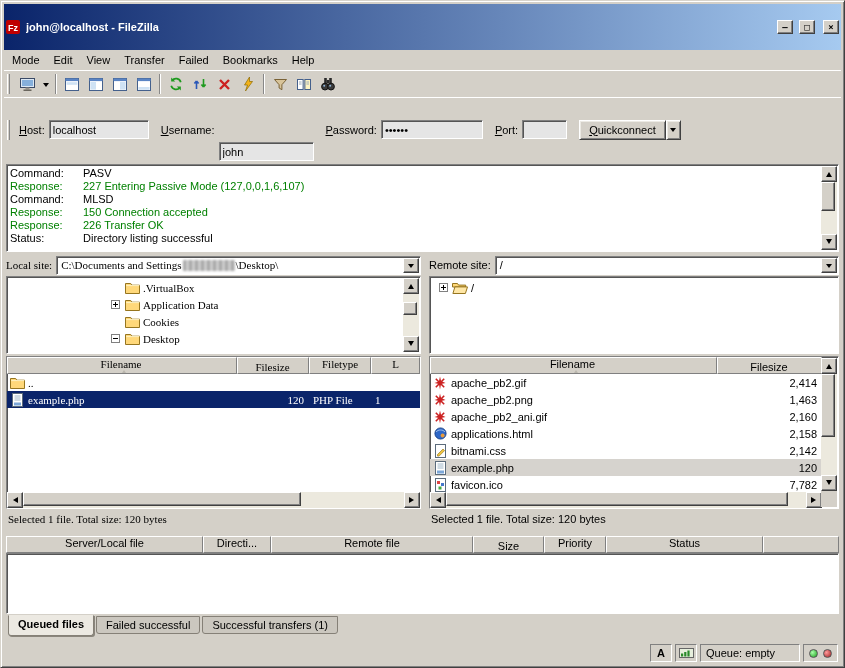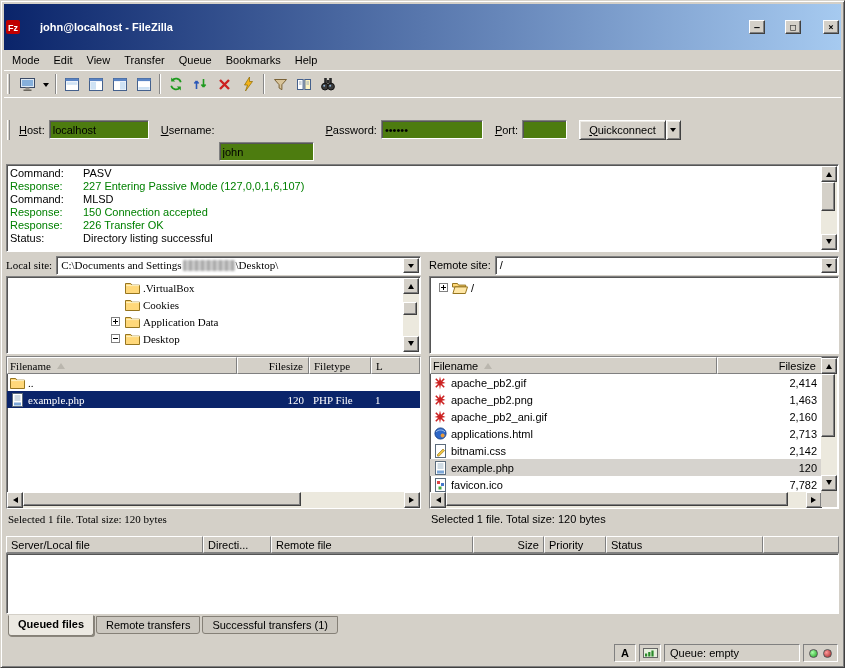--- a/index.html
+++ b/index.html
@@ -8,21 +8,21 @@
   }
   *{margin:0;padding:0;box-sizing:border-box;cursor:default;}
   html,body{width:845px;height:668px;overflow:hidden;}
   body{font-family:"Liberation Sans",sans-serif;font-size:11px;color:#000;background:#000;}
 
   .window{width:845px;height:668px;background:var(--chrome);padding:3px;display:flex;flex-direction:column;
     border:1px solid #404040;border-top-color:#d8d4cc;border-left-color:#d8d4cc;
     box-shadow:inset 1px 1px 0 #fff, inset -1px -1px 0 #808080;overflow:hidden;}
 
   
-  .titlebar{flex:0 0 18px;background:linear-gradient(90deg,var(--tb1),var(--tb2));display:flex;align-items:center;gap:20px;padding:16px 2px;}
+  .titlebar{flex:0 0 18px;background:linear-gradient(90deg,var(--tb1),var(--tb2));display:flex;align-items:center;gap:6px;padding:16px 2px;}
   .app-icon{width:14px;height:14px;display:inline-flex;}
   .title-text{flex:1;color:#fff;font-weight:bold;white-space:nowrap;overflow:hidden;}
   .win-btn{width:16px;height:14px;background:var(--chrome);border:1px solid #404040;border-top-color:#fff;border-left-color:#fff;
     box-shadow:inset -1px -1px 0 #808080;font-size:9px;line-height:12px;text-align:center;font-weight:bold;font-family:"DejaVu Sans Mono",monospace;}
   .win-btn.close{margin-left:2px;}
 
   
   .menubar{flex:0 0 20px;display:flex;align-items:center;padding:0 1px;}
   .menu-item{padding:3px 7px;}
   .toolbar{flex:0 0 27px;display:flex;align-items:center;padding:1px 3px;border-top:1px solid #fff;}
@@ -32,21 +32,21 @@
   .tsep{width:2px;height:20px;border-left:1px solid #888;border-right:1px solid #fff;margin:0 3px;}
   .dd-tri{width:0;height:0;border:3.5px solid transparent;border-top:4px solid #000;margin-top:4px;}
 
   
   .quickbar{flex:0 0 30px;display:flex;align-items:center;padding:0 3px;border-top:1px solid #fff;}
   .qlabel{margin:0 4px 0 12px;display:inline-block;white-space:nowrap;}
   .qlabel.first{margin-left:4px;}
   .ul1{display:inline-block;}
   .ul1::first-letter{text-decoration:underline;}
   input.field{height:19px;border:1px solid #808080;border-right-color:#fff;border-bottom-color:#fff;
-    box-shadow:inset 1px 1px 0 #555;background:#4d7c0f;padding:2px 3px;font:11px "Liberation Sans",sans-serif;}
+    box-shadow:inset 1px 1px 0 #555;background:#e5e5e5;padding:2px 3px;font:11px "Liberation Sans",sans-serif;}
   .qc-btn{height:20px;margin-left:12px;padding:2px 9px;background:var(--chrome);font:11px "Liberation Sans",sans-serif;
     border:1px solid #404040;border-top-color:#fff;border-left-color:#fff;box-shadow:inset 1px 1px 0 #eceae4, inset -1px -1px 0 #808080;}
   .qc-dd{width:15px;margin-left:0;padding:0;display:inline-flex;align-items:center;justify-content:center;}
 
   .sunken{border:1px solid #808080;border-right-color:#fff;border-bottom-color:#fff;box-shadow:inset 1px 1px 0 #555;}
 
   
   .log-panel{flex:0 0 88px;margin:3px 2px 2px;background:#fff;position:relative;overflow:hidden;padding:2px 17px 1px 1px;}
   .log-line{height:13px;line-height:13px;display:flex;white-space:nowrap;overflow:hidden;}
   .log-label{flex:0 0 75px;padding-left:2px;}
@@ -74,21 +74,21 @@
   .expander::before{content:"";position:absolute;left:1px;right:1px;top:3px;height:1px;background:#000;}
   .expander.plus::after{content:"";position:absolute;top:1px;bottom:1px;left:3px;width:1px;background:#000;}
   .exp-space{flex:0 0 13px;}
   .tree-label{margin-left:3px;}
 
   
   .file-panel{flex:1;margin:0 2px;background:#fff;position:relative;display:flex;flex-direction:column;min-height:0;}
   .lv-header{flex:0 0 17px;display:flex;background:var(--chrome);}
   .file-panel.remote .lv-header{margin-right:16px;}
   .lv-col{height:17px;display:flex;align-items:center;padding:0 4px;background:var(--chrome);white-space:nowrap;overflow:hidden;
-    border:1px solid #808080;border-top-color:#fff;border-left-color:#fff;}
+    border:1px solid #808080;border-top-color:#fff;border-left-color:#fff;flex-direction:column;}
   .lv-body{flex:1;overflow:hidden;}
   .file-panel.remote .lv-body{margin-right:16px;}
   .lv-row{height:17px;display:flex;align-items:center;white-space:nowrap;}
   .lv-row.sel{background:var(--sel);color:#fff;}
   .lv-row.seli{background:var(--seli);}
   .cell{overflow:hidden;display:flex;align-items:center;height:17px;}
   .c0{flex:0 0 230px;padding-left:2px;}
   .c1{flex:0 0 72px;justify-content:flex-end;padding-right:5px;}
   .c2{flex:0 0 62px;padding-left:4px;}
   .c3{flex:1;padding-left:4px;}
@@ -128,21 +128,21 @@
   .queue-body{flex:0 0 61px;margin:0 2px;background:#fff;}
 
   
   .tabs-row{flex:0 0 26px;display:flex;align-items:flex-start;padding:2px 0 0 4px;gap:2px;}
   .tab{height:18px;padding:2px 9px 0;background:#cbc7bf;border:1px solid #858077;border-radius:0 0 3px 3px;white-space:nowrap;}
   .tab.active{height:21px;font-weight:bold;background:#ece9e2;border-top-color:#ece9e2;margin-top:-1px;box-shadow:1px 1px 0 #8a857c;}
 
   
   .statusbar{flex:0 0 24px;display:flex;align-items:center;justify-content:flex-end;gap:3px;padding:3px 3px 1px;}
   .sb-cell{height:18px;border:1px solid #808080;border-right-color:#fff;border-bottom-color:#fff;display:flex;align-items:center;padding:0 5px;gap:5px;background:var(--chrome);}
-  .sb-queue{width:136px;}
+  .sb-queue{width:100px;}
   .sb-ind{width:22px;justify-content:center;padding:0 2px;}
   .led{width:9px;height:9px;border-radius:50%;border:1px solid #555;}
   .led.green{background:radial-gradient(circle at 35% 35%, #aaffaa, #18a018);}
   .led.red{background:radial-gradient(circle at 35% 35%, #ff9a9a, #a02020);}
   .type-a{font-weight:bold;font-size:11px;}
 </style>
 </head>
 <body>
 
 <div class="window">
@@ -158,21 +158,21 @@
     <span class="win-btn">–</span>
     <span class="win-btn">□</span>
     <span class="win-btn close">×</span>
   </div>
 
   <div class="menubar" id="menubar">
       <span class="menu-item">Mode</span>
       <span class="menu-item">Edit</span>
       <span class="menu-item">View</span>
       <span class="menu-item">Transfer</span>
-      <span class="menu-item">Queue</span>
+      <span class="menu-item">Failed</span>
       <span class="menu-item">Bookmarks</span>
       <span class="menu-item">Help</span>
     </div>
 
   <div class="toolbar" id="toolbar">
     <span class="grip"></span>
   <span class="tbtn">
         <svg width="17" height="16" viewBox="0 0 17 16">
           <rect x="1.5" y="2.5" width="14" height="9" fill="#dce8f4" stroke="#3a4a66"></rect>
           <rect x="3" y="4" width="11" height="6" fill="#86b0dc"></rect>
@@ -337,38 +337,38 @@
               <span class="exp-space"></span>
               <span class="ficon">
                 <svg width="15" height="13" viewBox="0 0 15 13">
                   <path d="M.5 2.5h5.2l1.1 1.7h7.7v8.3H.5z" fill="#ffd87a" stroke="#96751f"></path>
                   <path d="M1.2 4.6h13" stroke="#fff3c4" fill="none"></path>
                 </svg>
               </span>
               <span class="tree-label">.VirtualBox</span>
             </div>
             <div class="tree-item" style="padding-left:103px">
+              <span class="expander plus"></span>
+              <span class="ficon">
+                <svg width="15" height="13" viewBox="0 0 15 13">
+                  <path d="M.5 2.5h5.2l1.1 1.7h7.7v8.3H.5z" fill="#ffd87a" stroke="#96751f"></path>
+                  <path d="M1.2 4.6h13" stroke="#fff3c4" fill="none"></path>
+                </svg>
+              </span>
+              <span class="tree-label">Application Data</span>
+            </div>
+            <div class="tree-item" style="padding-left:103px">
               <span class="exp-space"></span>
               <span class="ficon">
                 <svg width="15" height="13" viewBox="0 0 15 13">
                   <path d="M.5 2.5h5.2l1.1 1.7h7.7v8.3H.5z" fill="#ffd87a" stroke="#96751f"></path>
                   <path d="M1.2 4.6h13" stroke="#fff3c4" fill="none"></path>
                 </svg>
               </span>
               <span class="tree-label">Cookies</span>
-            </div>
-            <div class="tree-item" style="padding-left:103px">
-              <span class="expander plus"></span>
-              <span class="ficon">
-                <svg width="15" height="13" viewBox="0 0 15 13">
-                  <path d="M.5 2.5h5.2l1.1 1.7h7.7v8.3H.5z" fill="#ffd87a" stroke="#96751f"></path>
-                  <path d="M1.2 4.6h13" stroke="#fff3c4" fill="none"></path>
-                </svg>
-              </span>
-              <span class="tree-label">Application Data</span>
             </div>
             <div class="tree-item" style="padding-left:103px">
               <span class="expander minus"></span>
               <span class="ficon">
                 <svg width="15" height="13" viewBox="0 0 15 13">
                   <path d="M.5 2.5h5.2l1.1 1.7h7.7v8.3H.5z" fill="#ffd87a" stroke="#96751f"></path>
                   <path d="M1.2 4.6h13" stroke="#fff3c4" fill="none"></path>
                 </svg>
               </span>
               <span class="tree-label">Desktop</span>
@@ -525,21 +525,21 @@
               <span class="cell r0">
                 <span class="ficon">
                   <svg width="13" height="13" viewBox="0 0 14 14">
                     <circle cx="7" cy="7" r="6" fill="#2f68c8" stroke="#173f85"></circle>
                     <path d="M2.2 5.2c2.6-2.6 7-2.6 9.6 0" stroke="#a8c6ef" fill="none"></path>
                     <circle cx="9.3" cy="9.2" r="2.1" fill="#e89a3c"></circle>
                   </svg>
                 </span>
                 <span class="fn">applications.html</span>
               </span>
-              <span class="cell r1">2,713</span>
+              <span class="cell r1">2,158</span>
             </div>
             <div class="lv-row">
               <span class="cell r0">
                 <span class="ficon">
                   <svg width="13" height="14" viewBox="0 0 13 14">
                     <rect x="1.5" y=".5" width="10" height="13" fill="#fff" stroke="#5b6b7b"></rect>
                     <path d="M3.5 10.5l5.5-5.5 1.6 1.6-5.5 5.5H3.5z" fill="#eec33f" stroke="#8d6f17" stroke-width=".6"></path>
                   </svg>
                 </span>
                 <span class="fn">bitnami.css</span>
@@ -636,21 +636,21 @@
       <span class="lv-col q2">Remote file</span>
       <span class="lv-col q3">Size</span>
       <span class="lv-col q4">Priority</span>
       <span class="lv-col q5">Status</span>
       <span class="lv-col qf"></span>
     </div>
   <div class="queue-body sunken"></div>
 
   <div class="tabs-row" id="tabs-row">
       <span class="tab active">Queued files</span>
-      <span class="tab">Remote transfers</span>
+      <span class="tab">Failed successful</span>
       <span class="tab">Successful transfers (1)</span>
     </div>
 
   <div class="statusbar">
     <div class="sb-cell sb-ind">
         <span class="type-a">A</span>
       </div>
     <div class="sb-cell sb-ind">
         <svg width="15" height="10">
           <rect x="0.5" y="0.5" width="14" height="9" fill="#e6efdc" stroke="#666"></rect>

